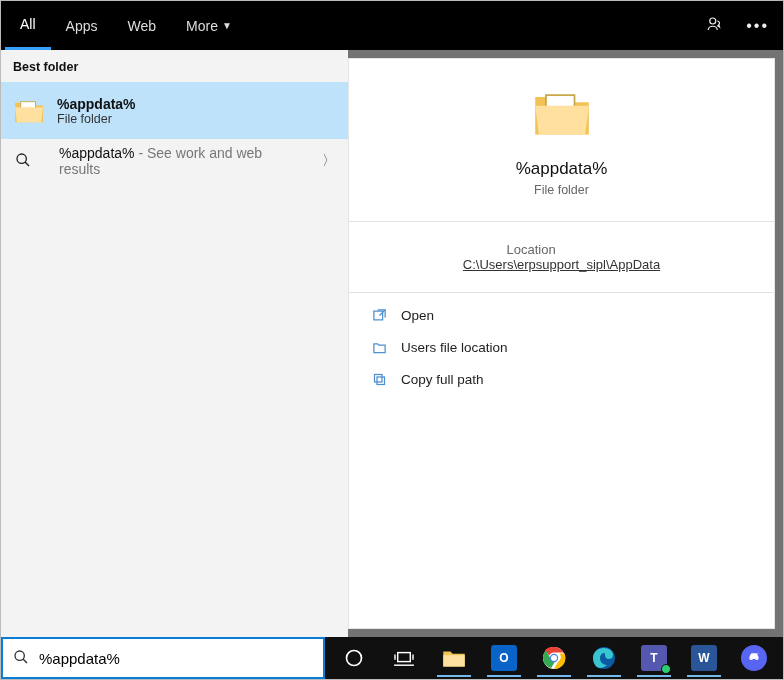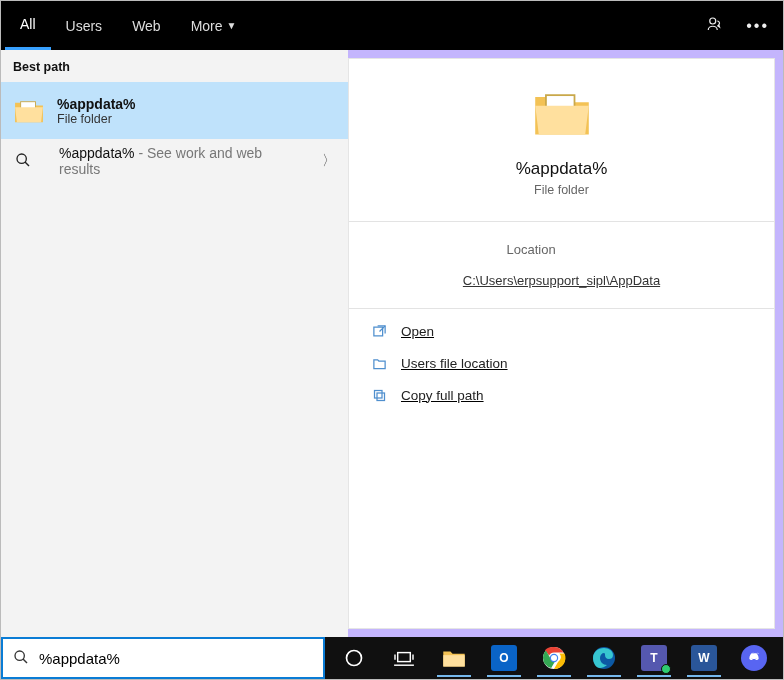--- a/index.html
+++ b/index.html
@@ -1,17 +1,17 @@
 <!DOCTYPE html>
 <html><head>
 <meta charset="utf-8">
 <style>
   * { box-sizing: border-box; margin: 0; padding: 0; font-family: "Segoe UI", Arial, sans-serif; }
   html, body { width: 784px; height: 680px; overflow: hidden; background: #f3f3f3; }
-  .window { width: 784px; height: 680px; display: flex; flex-direction: column; border: 1px solid #bbb; background:#c4b5fd;}
+  .window { width: 784px; height: 680px; display: flex; flex-direction: column; border: 1px solid #bbb; background:#737373;}
   
   .tabbar { height: 49px; background: #000; color: #fff; display: flex; align-items: stretch; position:relative;}
   .tabs { display: flex; align-items: stretch; padding-left: 4px; }
   .tab { display:flex; align-items:center; padding: 0 15px; font-size: 14px; color: #ddd; cursor: pointer; }
   .tab.active { border-bottom: 3px solid #38a1ff; color:#fff; }
   .tab .chev { margin-left:4px; font-size:10px; }
   .tabbar-right { margin-left:auto; display:flex; align-items:center; padding-right:14px; gap:22px; color:#eee; }
   .tabbar-right .icon-btn { font-size:16px; cursor:pointer; }
   .dots { letter-spacing:2px; }
   
@@ -29,22 +29,22 @@
   .web-row .chev { margin-left:auto; color:#555; font-size:14px;}
   .right-pane { flex:1; padding:8px 8px 8px 0; }
   .preview-card { background:#fff; border:1px solid #e5e5e5; height:100%; display:flex; flex-direction:column; }
   .preview-top { display:flex; flex-direction:column; align-items:center; padding-top:22px; padding-bottom:24px; }
   .big-folder { width:64px; height:64px; display:flex; align-items:center; justify-content:center; margin-bottom:14px; }
   .preview-title { font-size:17px; font-weight:400; color:#111;}
   .preview-sub { font-size:12.5px; color:#666; margin-top:4px;}
   .hr { height:1px; background:#e3e3e3; margin:0 0;}
   .loc-row { display:flex; align-items:center; padding:20px 22px; font-size:13px;flex-direction:column; }
   .loc-label { color:#666; width:110px;}
-  .loc-value { color:#333; text-decoration:underline; cursor:pointer;margin-top:16px;}
-  .actions { padding: 6px 22px; text-decoration: underline; }
+  .loc-value { color:#333; text-decoration:underline; cursor:pointer;}
+  .actions { padding: 6px 22px; }
   .action { display:flex; align-items:center; height:32px; gap:14px; font-size:13.5px; color:#222; cursor:pointer;}
   .action .ai { width:16px; height:16px; display:flex; align-items:center; justify-content:center; color:#4f8fce;}
   
   .search-area { height:42px; display:flex; }
   .search-box { width: 347px; border:2px solid #0a7cd5; background:#fff; display:flex; align-items:center; padding:0 10px; gap:10px;}
   .search-box .mag { color:#333; font-size:15px; }
   .search-box input { border:none; outline:none; font-size:15px; flex:1; background:transparent;}
   .taskbar { flex:1; background:#101010; display:flex; align-items:center; padding:0 6px; gap:4px;}
   .tb-item { width:46px; height:40px; display:flex; align-items:center; justify-content:center; color:#fff; position:relative; cursor:pointer;}
   .tb-item.running::after{content:"";position:absolute;bottom:1px;left:6px;right:6px;height:2px;background:#76b9ed;}
@@ -54,42 +54,42 @@
   .folder-svg .back{fill:#f3c255;} .folder-svg .front{fill:#ffe09e;} .folder-svg .paper{fill:#fff;stroke:#c9a84a;stroke-width:1;}
 </style>
 </head>
 <body>
 
 <div class="window">
 
   <div class="tabbar">
     <div class="tabs">
       <div class="tab active">All</div>
-      <div class="tab">Users</div>
+      <div class="tab">Apps</div>
       <div class="tab">Web</div>
       <div class="tab">
         <span>More</span>
         <span class="chev">▼</span>
       </div>
     </div>
     <div class="tabbar-right">
       <span class="icon-btn">
         <svg width="18" height="18" viewBox="0 0 24 24" fill="none" stroke="currentColor" stroke-width="1.6">
             <circle cx="9" cy="8" r="4"></circle>
             <path d="M3 20c0-3 3-5 6-5s6 2 6 5"></path>
             <path d="M15 8c2 0 3 2 3 3 0 1-1 2-1 2l1 3-3-2"></path>
           </svg>
       </span>
       <span class="icon-btn dots">•••</span>
     </div>
   </div>
 
   <div class="content">
     <div class="left-pane">
-      <div class="section-label">Best path</div>
+      <div class="section-label">Best folder</div>
       <div class="best-match">
         <div class="folder-ic">
           <svg class="folder-svg" width="30" height="26" viewBox="0 0 32 28">
               <path class="back" d="M1 5h10l3 3h17v18H1z"></path>
               <rect class="paper" x="7" y="4" width="16" height="18"></rect>
               <path class="front" d="M1 10h30l-2 16H3z"></path>
             </svg>
         </div>
         <div class="txt">
           <div class="title">%appdata%</div>

